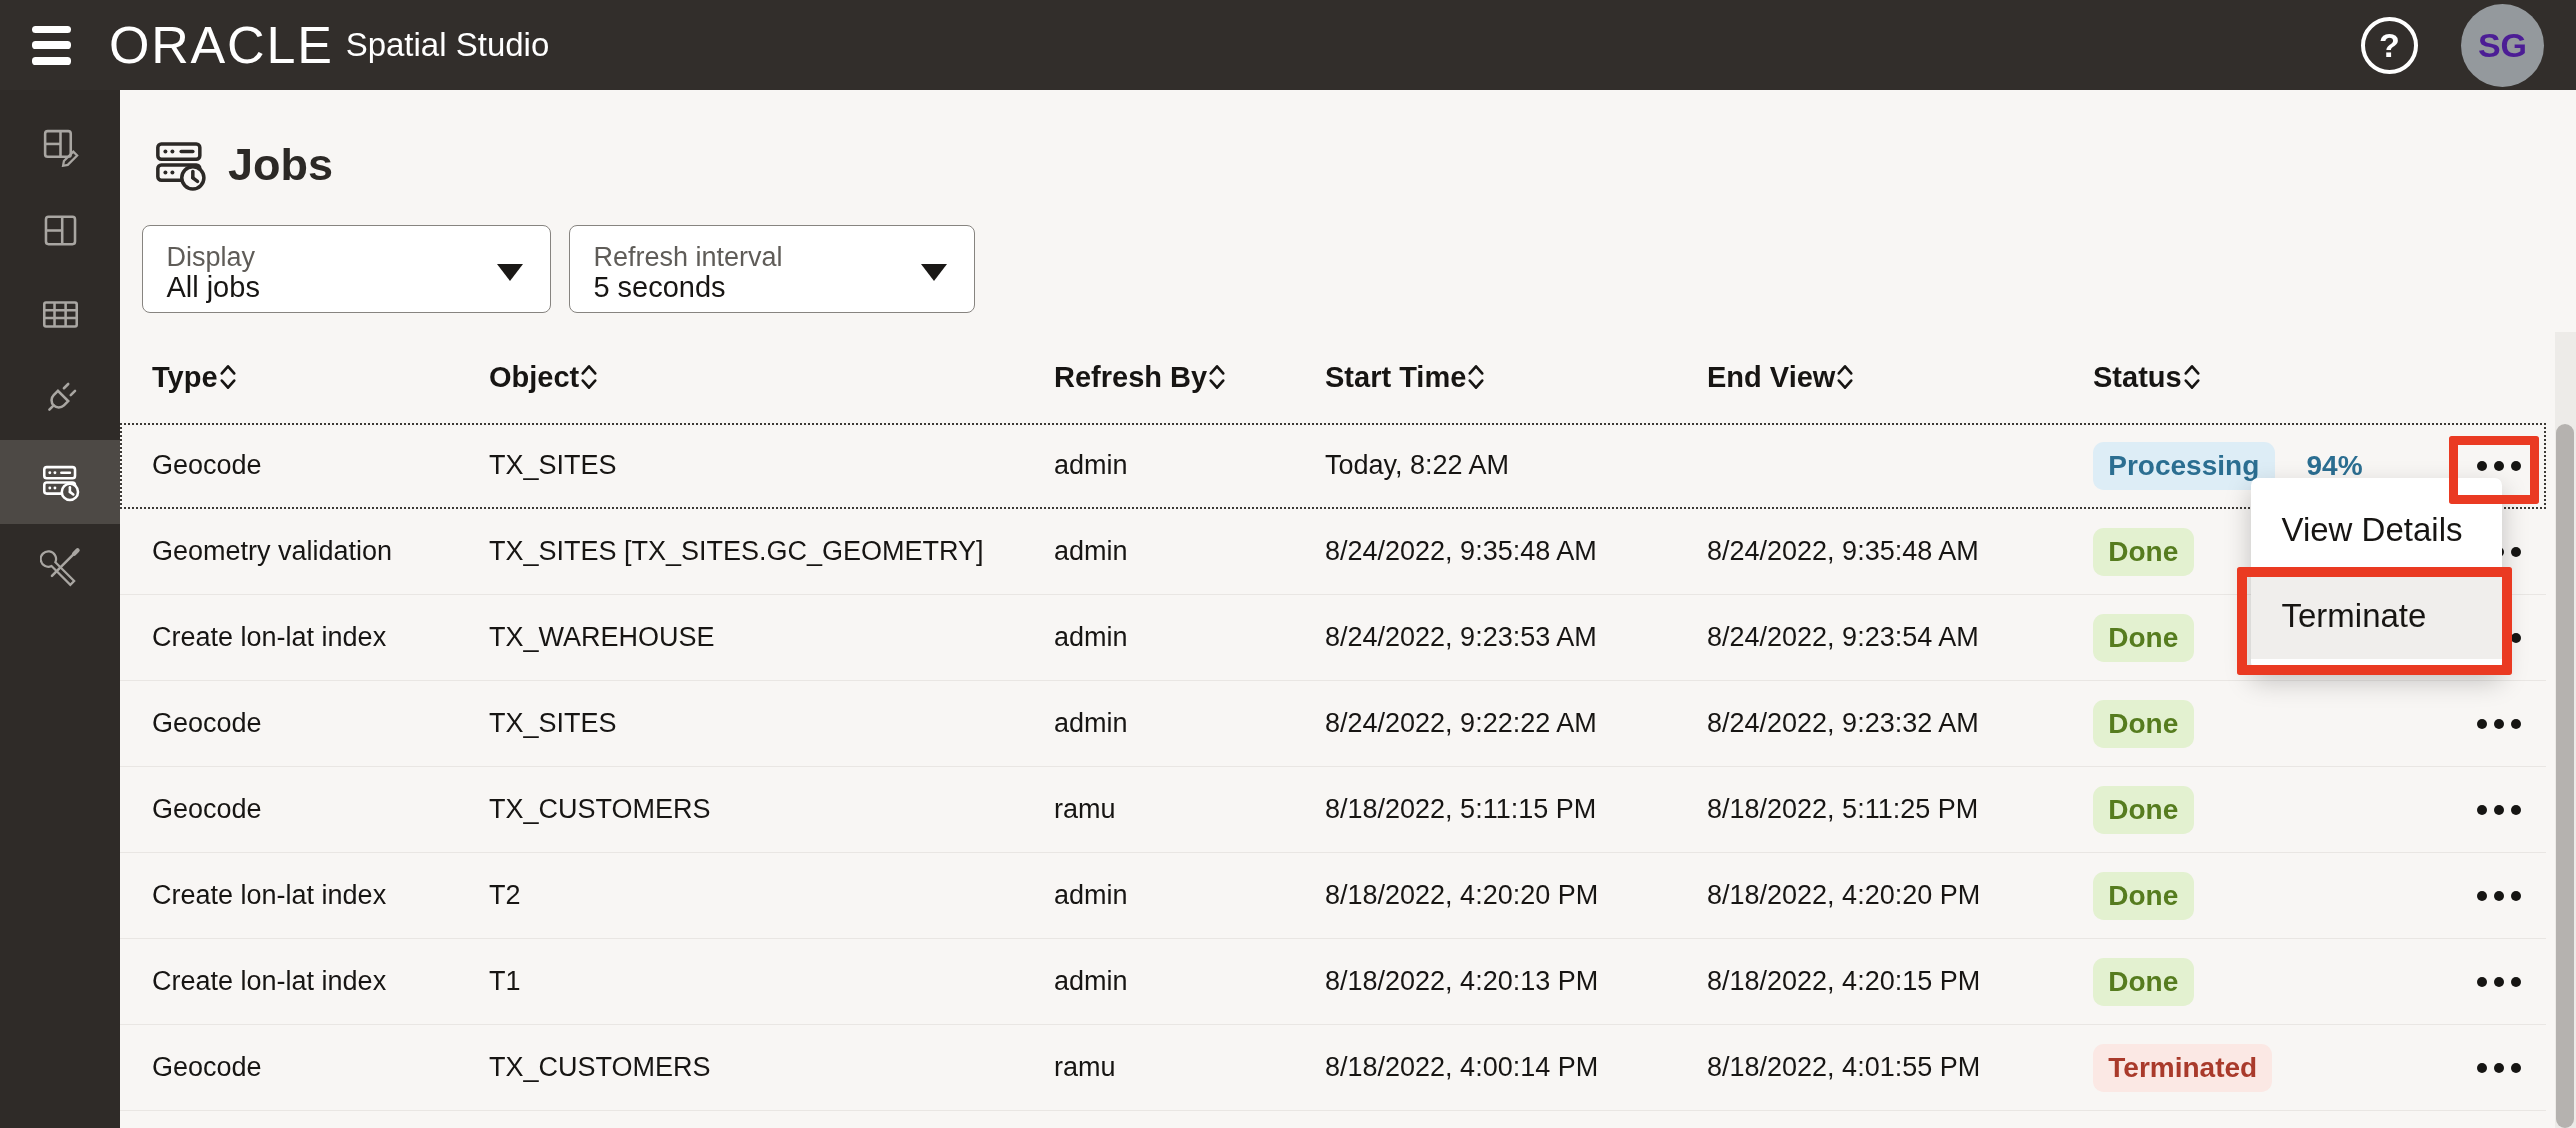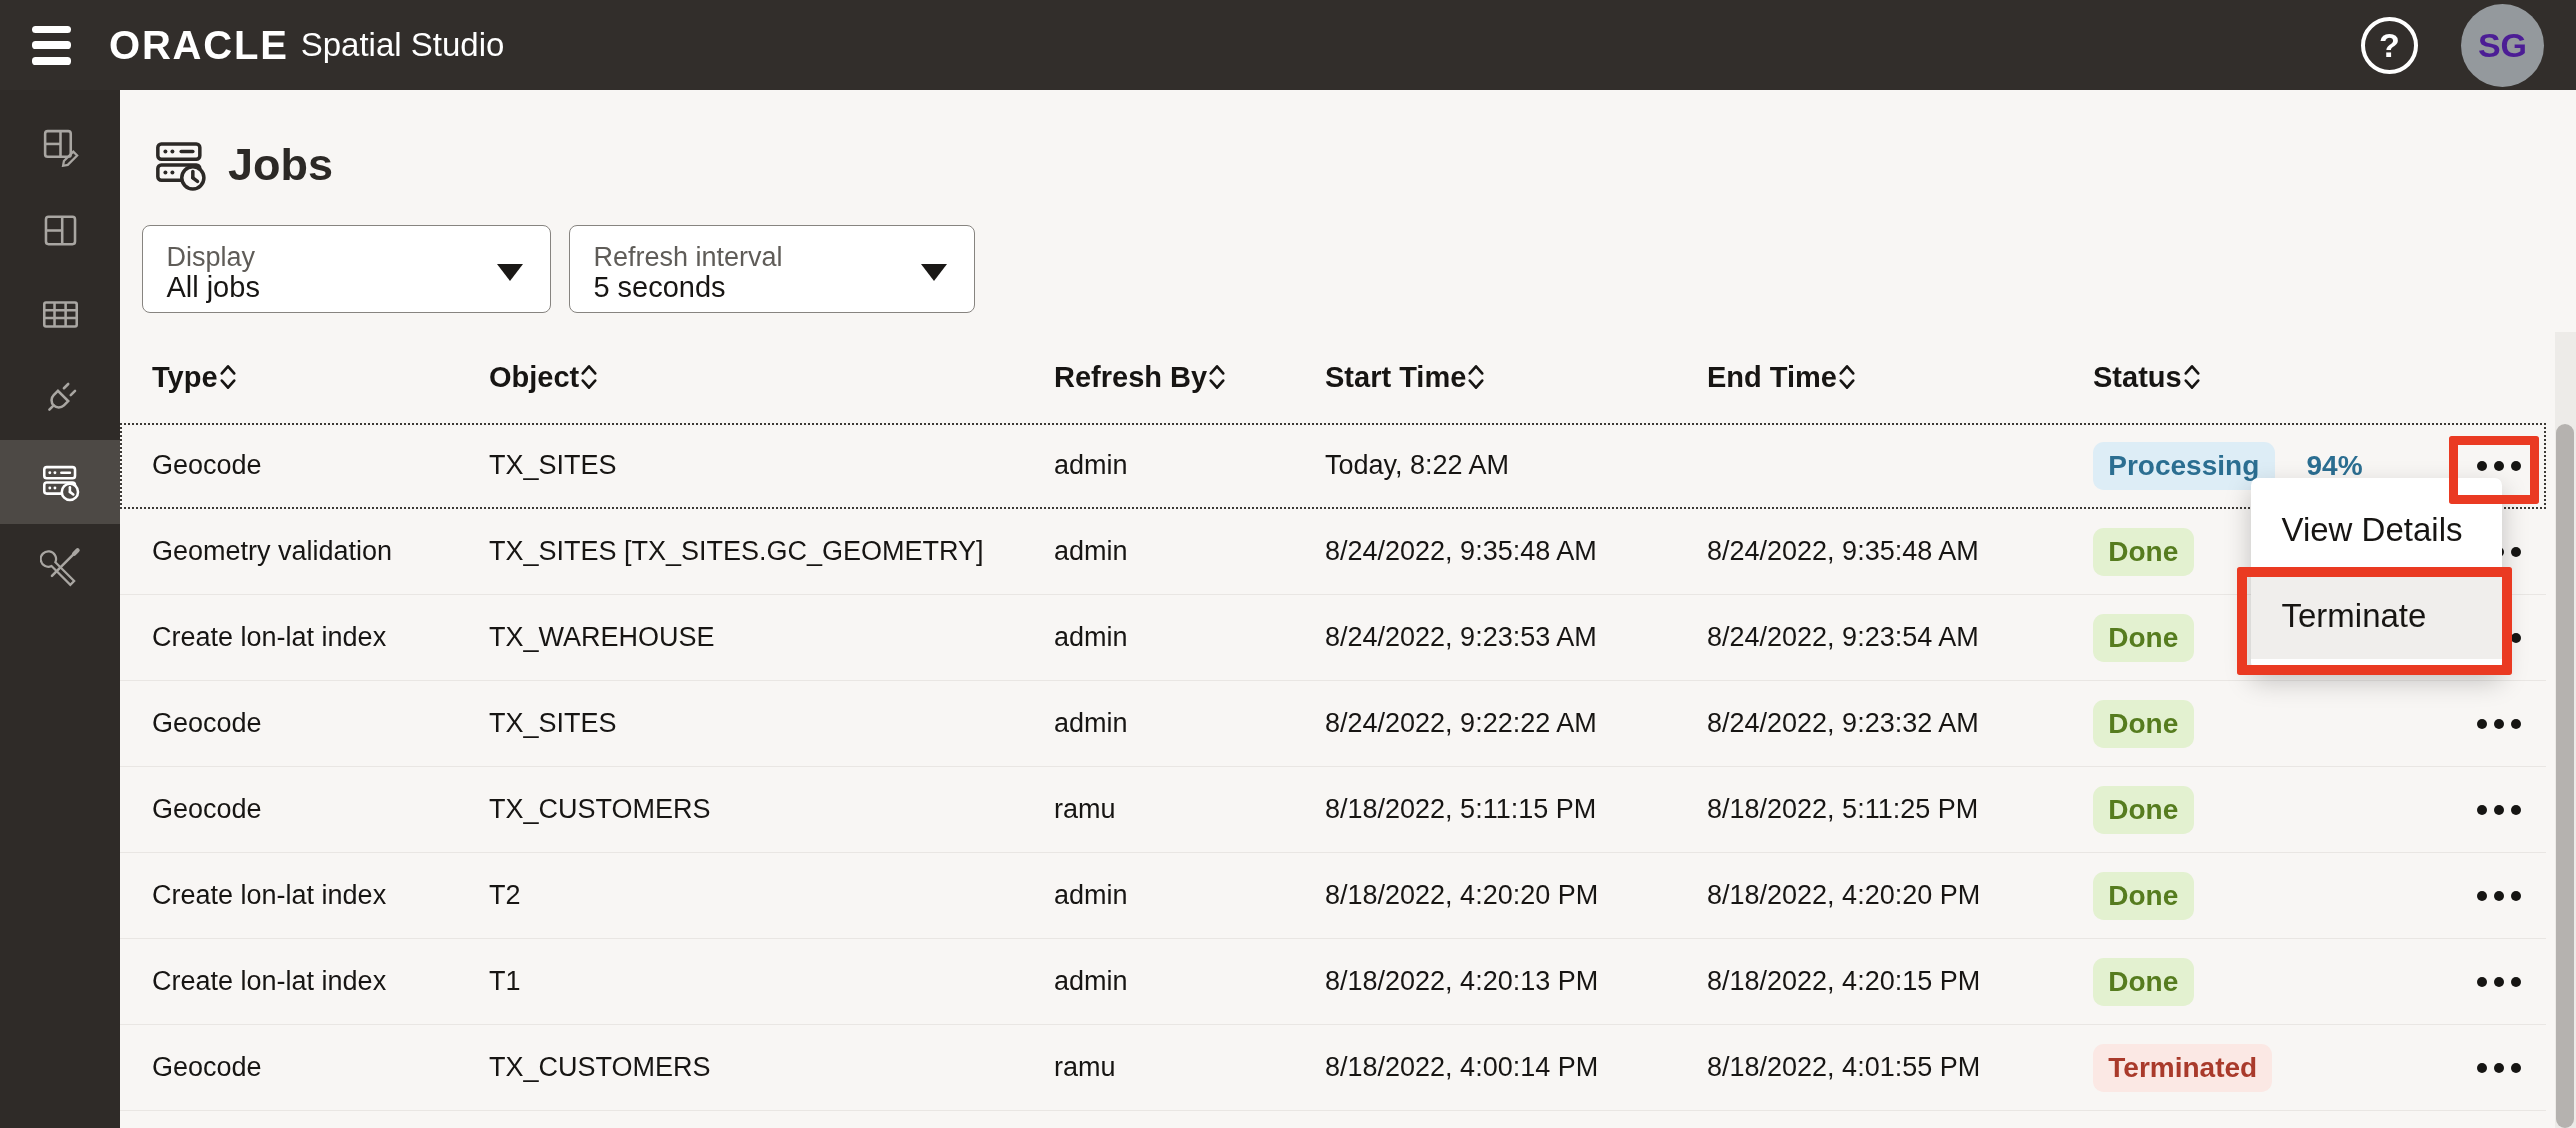--- a/index.html
+++ b/index.html
@@ -12,21 +12,21 @@
   html,body{width:2576px;height:1128px}
   body{font-family:"Liberation Sans","DejaVu Sans",sans-serif;background:var(--page-bg);
        color:var(--ink);overflow:hidden;position:relative}
 
   
   .topbar{position:absolute;left:0;top:0;width:2576px;height:90px;background:var(--topbar-bg);
           display:flex;align-items:center;z-index:20}
   .hamburger{width:45px;height:39px;margin-left:32px;display:flex;flex-direction:column;
              justify-content:space-between;cursor:pointer;background:none;border:none}
   .hamburger span{display:block;width:39px;height:7.2px;border-radius:3.6px;background:#fff}
-  .brand{margin-left:32px;color:#fff;font-size:40px;font-weight:700;letter-spacing:1.8px}
+  .brand{margin-left:32px;color:#fff;font-size:52px;font-weight:400;letter-spacing:1.8px}
   .product{margin-left:12px;color:#fff;font-size:33px;font-weight:400}
   .topbar-right{margin-left:auto;display:flex;align-items:center;gap:43px;padding-right:32px}
   .help-btn{width:57px;height:57px;border-radius:50%;border:4.5px solid #fff;background:none;
             color:#fff;font-size:34px;font-weight:600;display:flex;align-items:center;justify-content:center;cursor:pointer}
   .avatar{width:83px;height:83px;border-radius:50%;background:#94999d;color:#4c1d95;font-size:34px;
           font-weight:600;display:flex;align-items:center;justify-content:center;cursor:pointer;border:none}
 
   
   .sidebar{position:absolute;left:0;top:90px;width:120px;height:1038px;background:var(--sidebar-bg);z-index:15}
   .side-item{width:120px;height:84px;display:flex;align-items:center;justify-content:center;
@@ -228,21 +228,21 @@
       <div class="th">
         <span>Start Time</span>
         <span class="sort-icon">
           <svg width="20" height="32" viewBox="0 0 22 36" fill="none" stroke="#171513" stroke-width="3" stroke-linecap="round" stroke-linejoin="round">
             <path d="M4 14 L11 6 L18 14"></path>
               <path d="M4 22 L11 30 L18 22"></path>
           </svg>
         </span>
       </div>
       <div class="th">
-        <span>End Time</span>
+        <span>End View</span>
         <span class="sort-icon">
           <svg width="20" height="32" viewBox="0 0 22 36" fill="none" stroke="#171513" stroke-width="3" stroke-linecap="round" stroke-linejoin="round">
             <path d="M4 14 L11 6 L18 14"></path>
               <path d="M4 22 L11 30 L18 22"></path>
           </svg>
         </span>
       </div>
       <div class="th">
         <span>Status</span>
         <span class="sort-icon">

